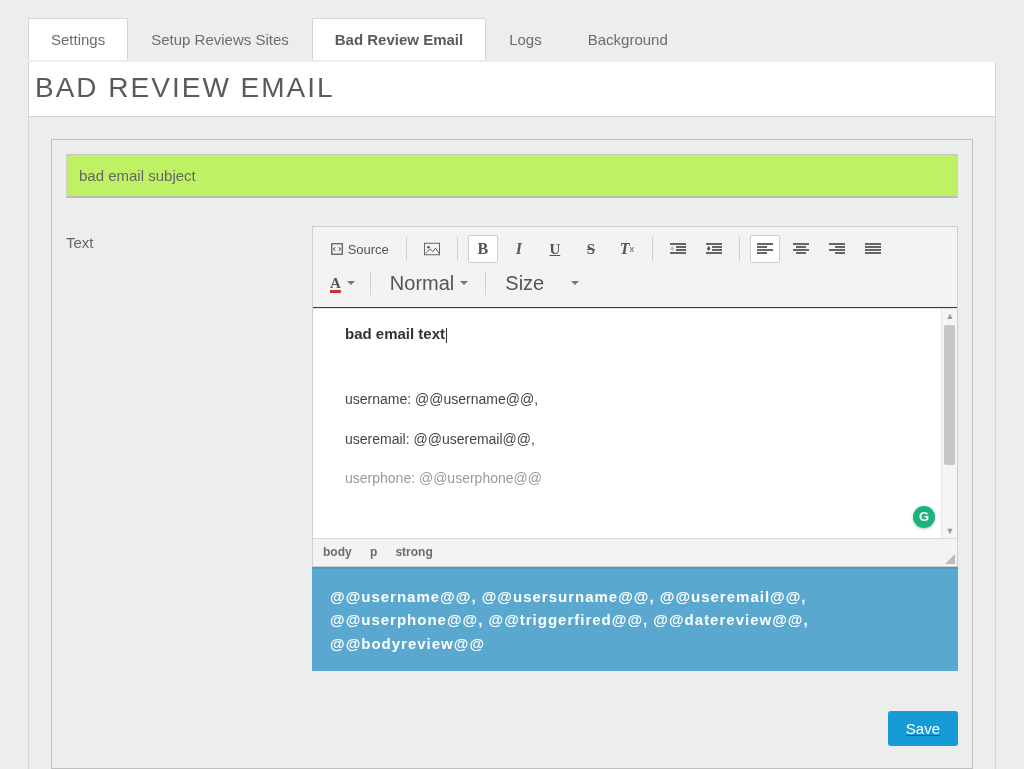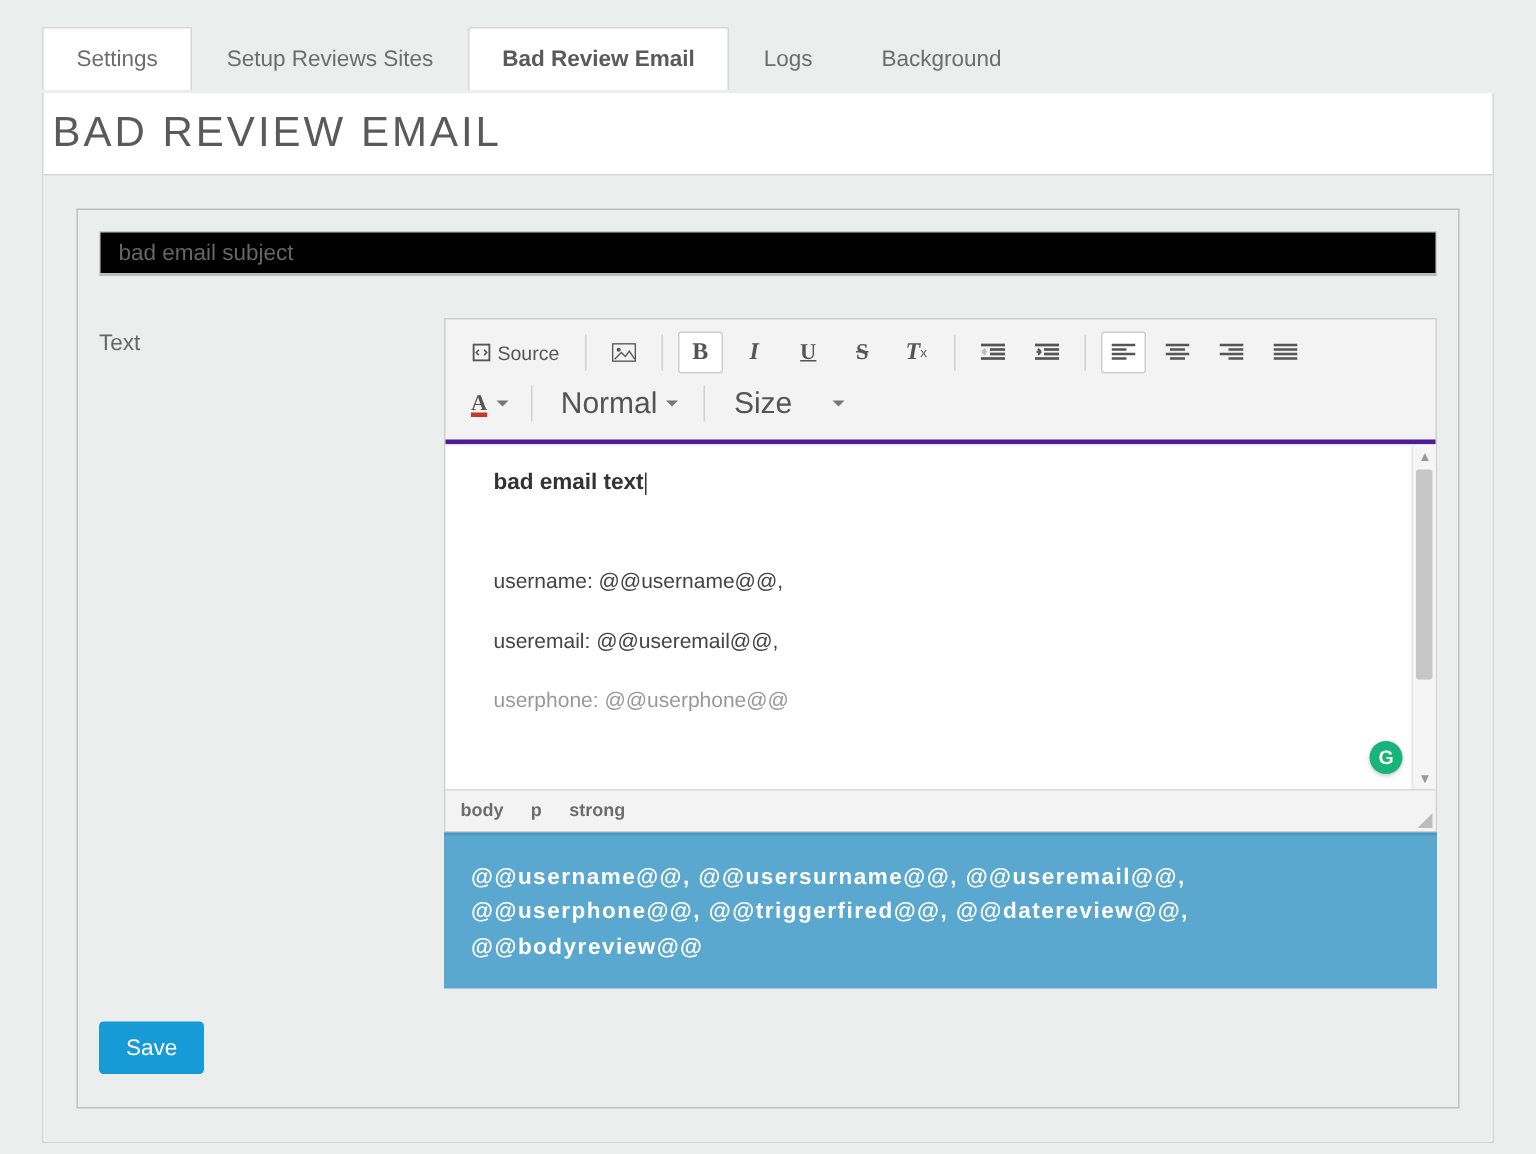--- a/index.html
+++ b/index.html
@@ -78,39 +78,39 @@
     width:230px;
     color:#666;
     font-size:15px;
     padding-top:8px;
   }
   .field-control {
     flex:1;
   }
   .text-input {
     width:100%;
-    height:30px;
+    height:44px;
     border:1px solid #d0d0d0;
     border-top:1px solid #c8c8c8;
     border-bottom:2px solid #bcbcbc;
-    background:#000000;
+    background:#bef264;
     color:#666;
     font-size:15px;
     padding:0 12px;
     outline:none;
   }
 
   
   .editor {
     border:1px solid #cfcfcf;
     background:#f3f3f3;
   }
   .toolbar {
     padding:8px 10px 4px 10px;
-    border-bottom:3px solid #4c1d95;
+    border-bottom:1px solid #4c1d95;
   }
   .tb-row {
     display:flex;
     align-items:center;
     gap:6px;
     flex-wrap:wrap;
     margin-bottom:6px;
   }
   .tb-btn {
     height:28px;
@@ -234,21 +234,23 @@
     padding:16px 18px;
     font-size:15px;
     letter-spacing:1px;
     line-height:1.55;
     font-weight:600;
     border-top:2px solid #4a9ac3;
   }
 
   .actions {
     display:flex;
-    padding-top:22px;
+    justify-content:flex-end;
+    padding-top:40px;
+    text-decoration:underline;
   }
   .save-btn {
     background:#169bd6;
     color:#fff;
     border:none;
     padding:9px 18px;
     font-size:15px;
     border-radius:3px;
     cursor:pointer;
   }
@@ -275,21 +277,21 @@
 
     <div class="content-area">
       <div class="form-box">
 
         <div class="field-row">
           <div class="field-control">
             <input class="text-input" value="bad email subject" style="">
           </div>
         </div>
 
-        <div class="field-row" style="margin-bottom:0;">
+        <div class="field-row" style="margin-bottom:0;gap:16px;">
           <div class="field-label">Text</div>
           <div class="field-control">
             <div class="editor">
 
               <div class="toolbar">
                 <div class="tb-row">
                   <div class="tb-btn flat">
                     <svg width="14" height="14" viewBox="0 0 16 16">
                         <rect x="2" y="2" width="12" height="12" fill="none" stroke="#555" stroke-width="1.4"></rect>
                         <path d="M6 6 L4 8 L6 10 M10 6 L12 8 L10 10" fill="none" stroke="#555" stroke-width="1.2"></path>

